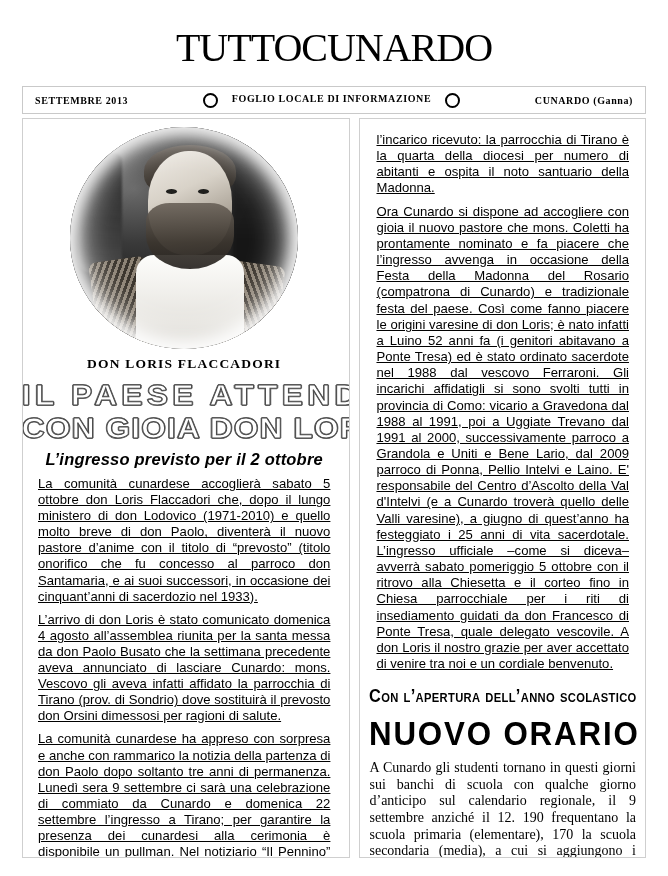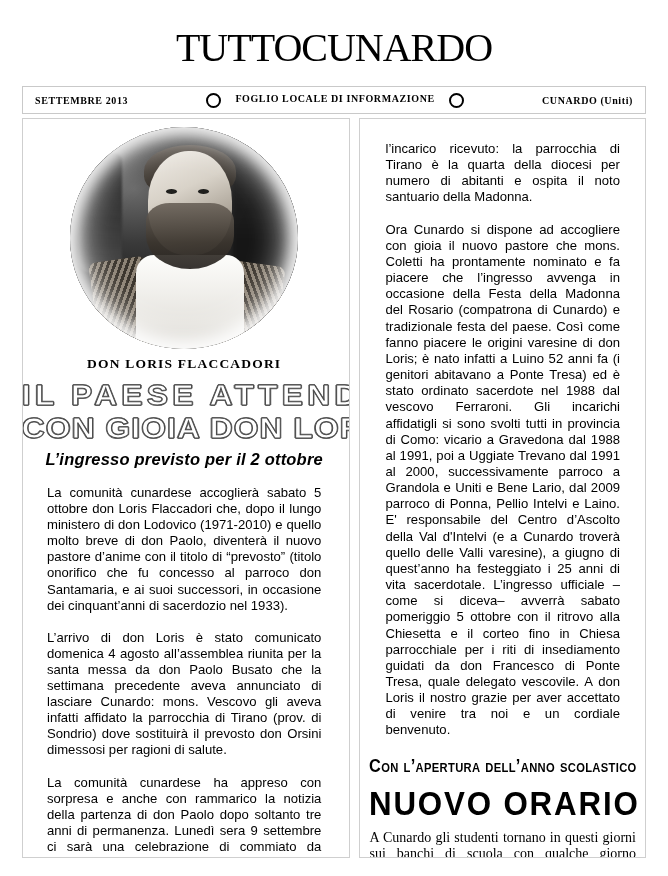--- a/index.html
+++ b/index.html
@@ -211,23 +211,24 @@
     font-size: 16.5px;
     letter-spacing: 0.2px;
   }
 
   
   .body-sans p {
     font-family: "Liberation Sans", sans-serif;
     font-size: 13.1px;
     line-height: 16.1px;
     text-align: justify;
-    margin: 16px;
+    margin: 7px;
     text-indent: 0;
     hyphens: manual;
+    text-decoration: underline;
   }
   .col-left .body-sans { margin-top: 7px; }
   .col-right .body-sans p { font-size: 13.1px; line-height: 16.15px; }
 
   .body-serif p {
     font-family: "Liberation Serif", serif;
     font-size: 14px;
     line-height: 16.6px;
     text-align: justify;
     margin: 0;
@@ -266,21 +267,21 @@
 
   <div class="masthead">TUTTOCUNARDO</div>
 
   <div class="dateline">
     <span class="seg">SETTEMBRE 2013</span>
     <span class="dl-mid">
       <span class="ring"></span>
       <span class="seg">FOGLIO  LOCALE  DI  INFORMAZIONE</span>
       <span class="ring"></span>
     </span>
-    <span class="seg">CUNARDO (Uniti)</span>
+    <span class="seg">CUNARDO (Ganna)</span>
   </div>
 
   <div class="columns">
 
     <div class="col col-left">
 
       <div class="photo-wrap">
         <div class="photo">
           <div class="bg"></div>
           <div class="obj-right"></div>

